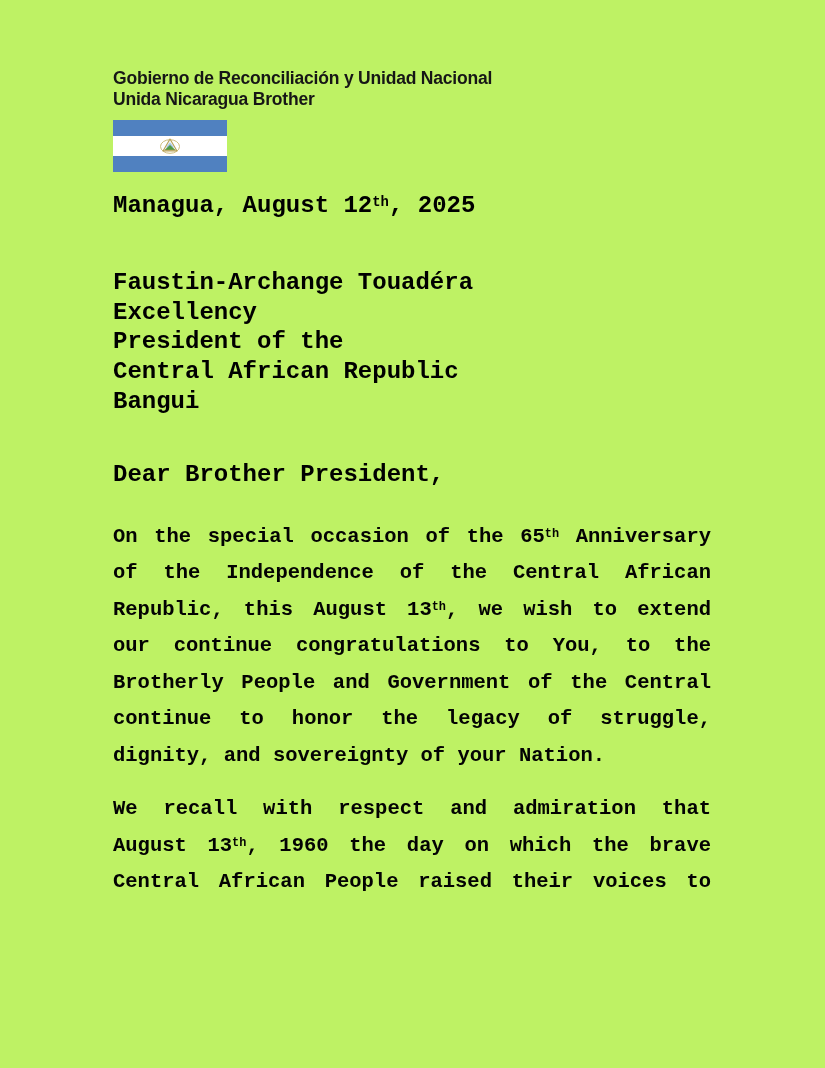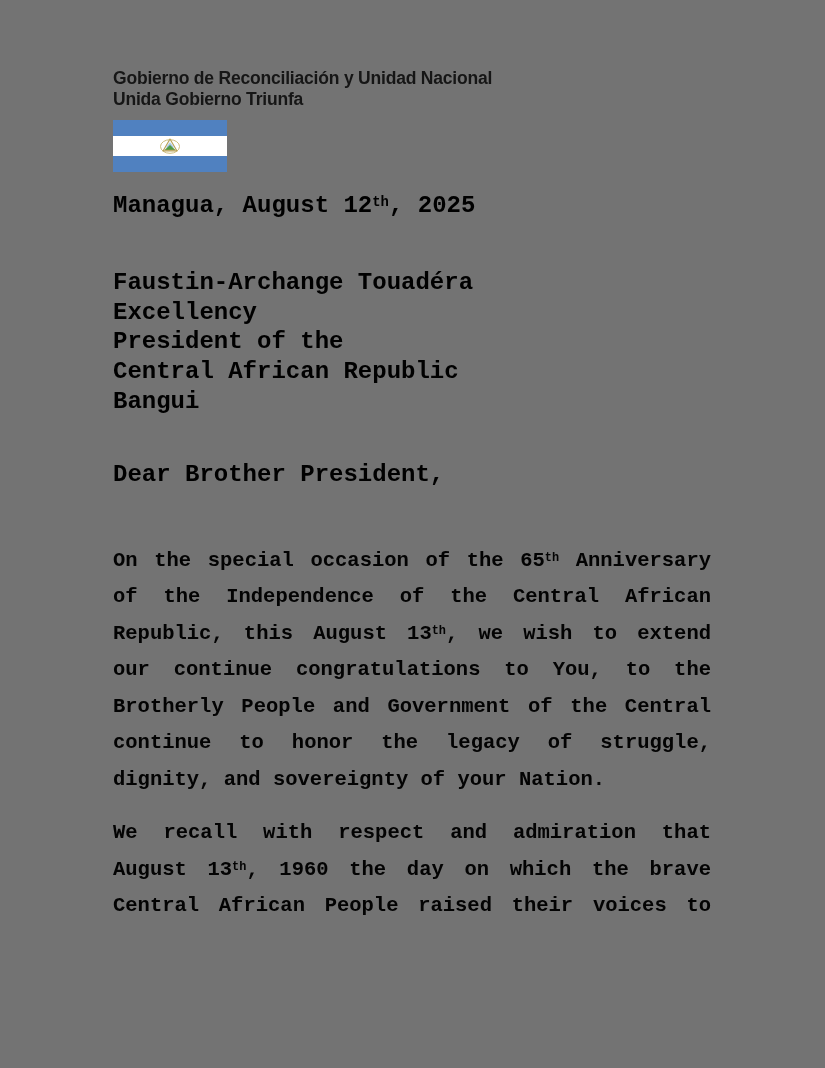--- a/index.html
+++ b/index.html
@@ -4,21 +4,21 @@
 <style>
   html, body {
     margin: 0;
     padding: 0;
     background: #ffffff;
   }
   .page {
     position: relative;
     width: 825px;
     height: 1068px;
-    background: #737373;
+    background: #bef264;
     box-sizing: border-box;
     padding: 68px 114px 0 113px;
     overflow: hidden;
     font-family: "Liberation Mono", "DejaVu Sans Mono", monospace;
     color: #000;
   }
   
   .letterhead {
     font-family: "Liberation Sans", "DejaVu Sans", sans-serif;
     font-weight: bold;
@@ -77,21 +77,21 @@
     line-height: 30px;
     white-space: nowrap;
   }
   
   .para {
     width: 598px;
     font-weight: bold;
     font-size: 20.5px;
     color: #030303;
   }
-  .para-1 { margin-top: 53px; }
+  .para-1 { margin-top: 29px; }
   .para-2 { margin-top: 17px; }
   .para .bline {
     height: 36.5px;
     line-height: 36.5px;
     text-align: justify;
     text-align-last: justify;
     white-space: nowrap;
   }
   .para .bline.last {
     text-align: left;
@@ -99,21 +99,21 @@
     font-family: Liberation Mono, monospace;
   }
 </style>
 </head>
 <body>
 
 <div class="page">
 
   <div class="letterhead">
     <div>Gobierno de Reconciliación y Unidad Nacional</div>
-    <div>Unida Gobierno Triunfa</div>
+    <div>Unida Nicaragua Brother</div>
   </div>
 
   <div class="flag">
     <div class="stripe-blue-top" style="background: rgb(80, 129, 192);"></div>
     <div class="stripe-white">
       <svg class="emblem" viewBox="0 0 24 17" xmlns="http://www.w3.org/2000/svg">
         <ellipse cx="12" cy="9" rx="9.5" ry="6.8" fill="none" stroke-width="1" stroke="#cdbd7d"></ellipse>
         <polygon points="12,1.5 5,13.5 19,13.5" stroke-width="1.1" stroke-linejoin="round" stroke="#b7a055" fill="#f2f5f3"></polygon>
         <polygon points="8.2,9.5 12,5 15.8,9.5 15.8,10 8.2,10" fill="#a8c6e4"></polygon>
         <polygon points="6.6,12.6 12,7.6 17.4,12.6" fill="#4e9a44"></polygon>

